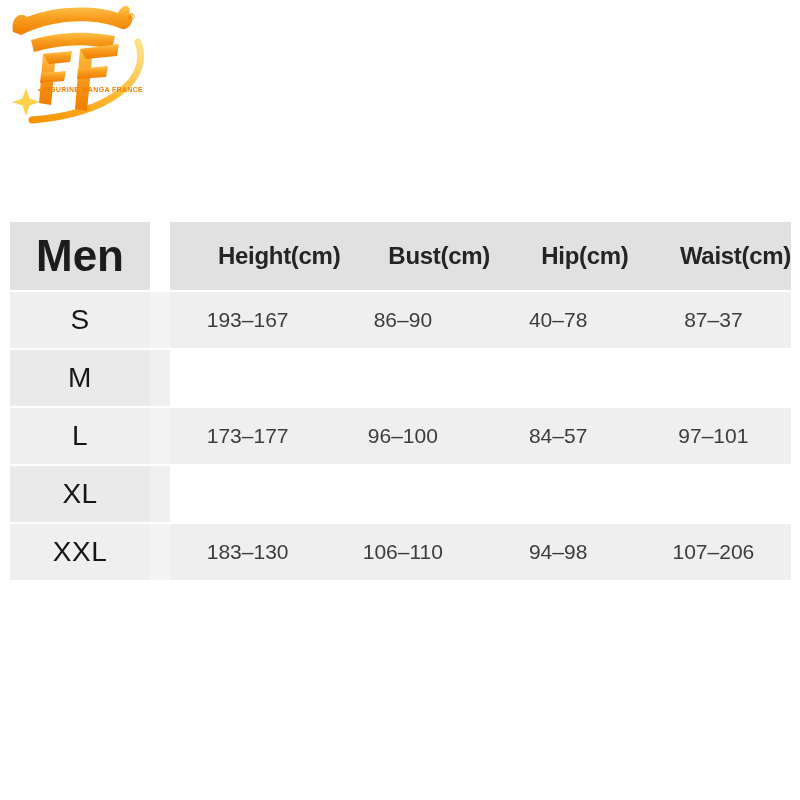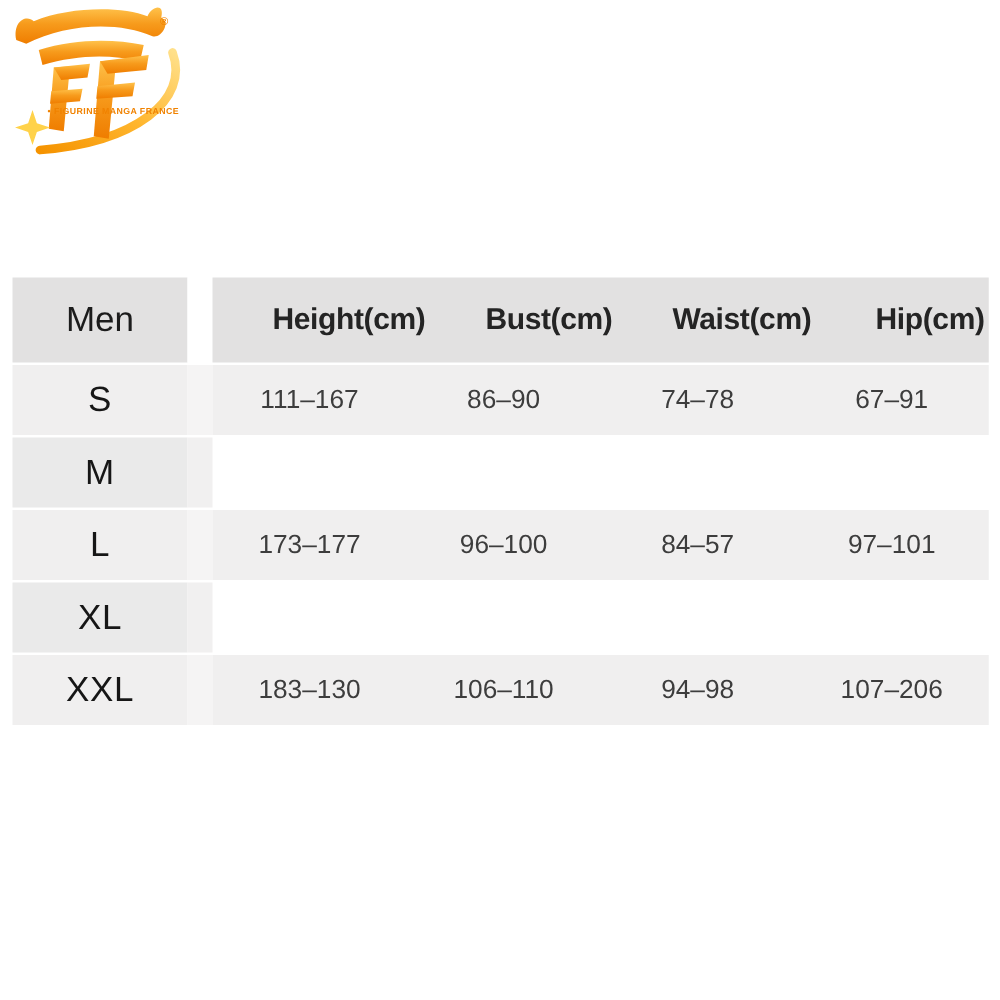--- a/index.html
+++ b/index.html
@@ -26,21 +26,21 @@
   .chart{position:absolute;left:10px;top:222px;width:781px;}
   .row{display:flex;width:100%;}
   .row .left{width:140px;display:flex;align-items:center;justify-content:center;}
   .row .gapcol{width:20px;}
   .row .main{flex:1;display:flex;}
   .row .main .cell{flex:1;display:flex;align-items:center;justify-content:center;}
 
   .header-row{height:68px;}
   .header-row .left,.header-row .main{background:#e2e1e1;}
   .header-row .gapcol{background:#ffffff;}
-  .header-row .title{font-size:28px;font-weight:normal;color:#1c1c1c;}
+  .header-row .title{font-size:44px;font-weight:bold;color:#1c1c1c;}
   .header-row .col-h{font-size:24px;font-weight:bold;color:#242424;letter-spacing:-0.3px;padding-left:48px;}
 
   .data-row{height:56px;margin-top:2px;}
   .data-row .size{font-size:28px;color:#161616;letter-spacing:0.5px;}
   .data-row .val{font-size:21px;color:#3d3d3d;}
   .row-light .left,.row-light .main{background:#f0efef;}
   .row-light .gapcol{background:#f5f4f4;}
   .row-dark .left,.row-dark .main{background:#eaeaea;}
   .row-dark .gapcol{background:#f1f0f0;}
 </style>
@@ -83,33 +83,33 @@
 </div>
 
 <div class="chart">
 
   <div class="row header-row">
     <div class="left title">Men</div>
     <div class="gapcol"></div>
     <div class="main">
       <div class="cell col-h">Height(cm)</div>
       <div class="cell col-h">Bust(cm)</div>
+      <div class="cell col-h">Hip(cm)</div>
       <div class="cell col-h">Waist(cm)</div>
-      <div class="cell col-h">Hip(cm)</div>
     </div>
   </div>
 
   <div class="row data-row row-light">
     <div class="left size">S</div>
     <div class="gapcol"></div>
     <div class="main">
-      <div class="cell val">111–167</div>
+      <div class="cell val">193–167</div>
       <div class="cell val">86–90</div>
-      <div class="cell val">74–78</div>
-      <div class="cell val">67–91</div>
+      <div class="cell val">40–78</div>
+      <div class="cell val">87–37</div>
     </div>
   </div>
 
   <div class="row data-row row-dark">
     <div class="left size">M</div>
     <div class="gapcol"></div>
   </div>
 
   <div class="row data-row row-light">
     <div class="left size">L</div>

